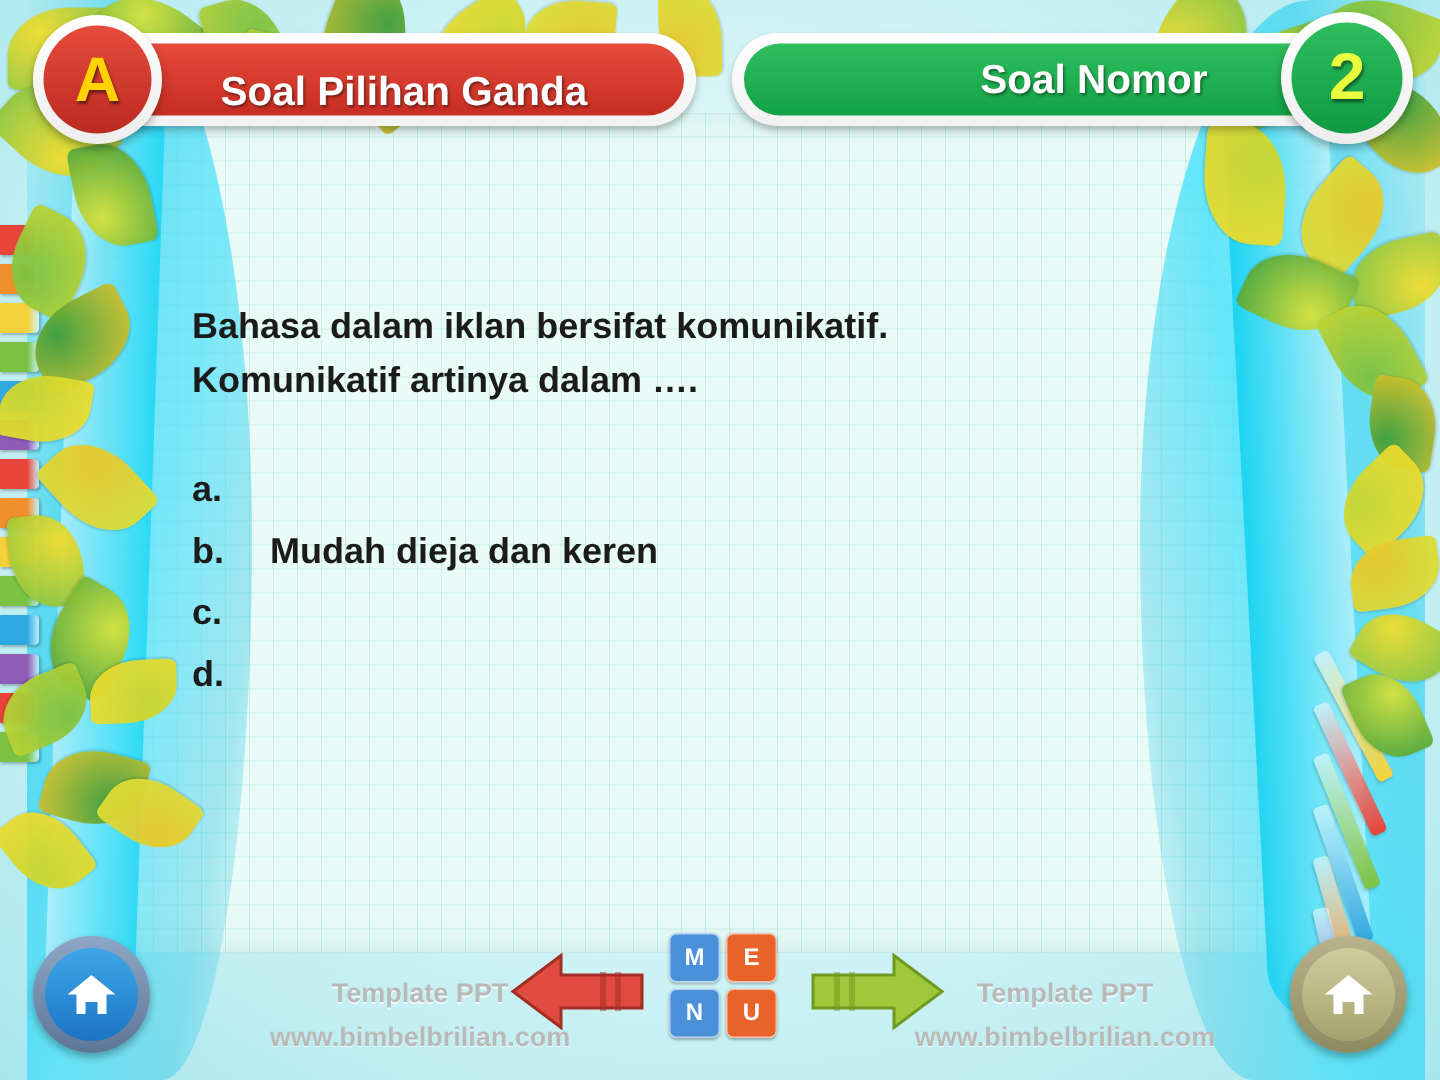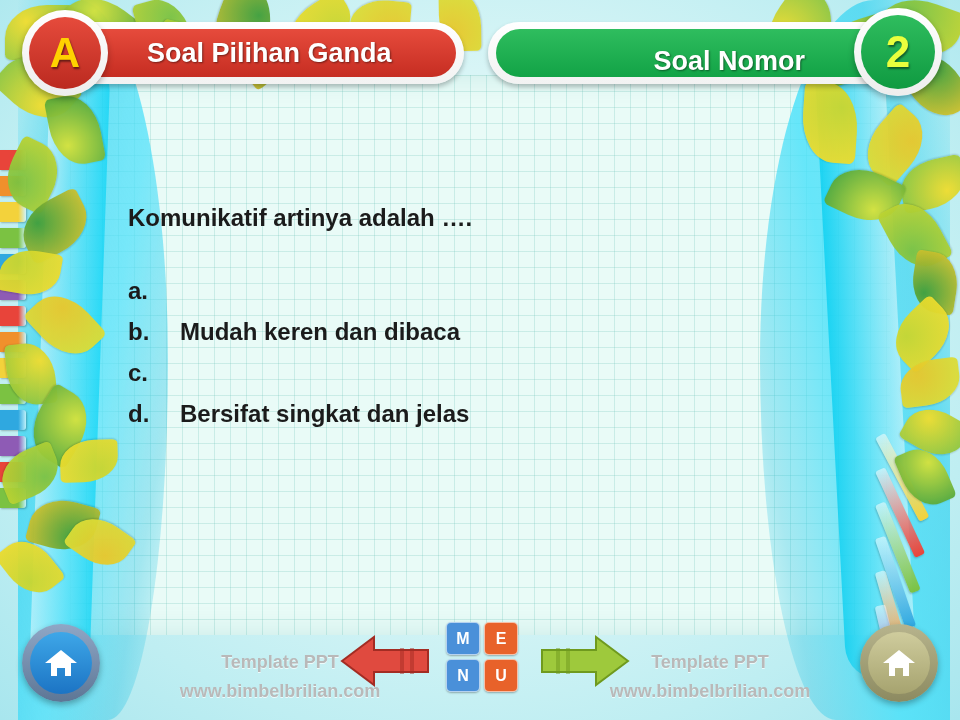--- a/index.html
+++ b/index.html
@@ -128,21 +128,21 @@
   }
   .badge-left-inner {
     position: absolute;
     left: 8px;
     top: 7px;
     right: 8px;
     bottom: 7px;
     background: linear-gradient(#e64b3c, #c62d22);
     border-radius: 26px;
     display: flex;
-    align-items: center;
+    align-items: flex-end;
   }
   .badge-left-text {
     color: #ffffff;
     font-size: 27px;
     font-weight: bold;
     margin-left: 115px;
     text-shadow: 1px 1px 2px rgba(0,0,0,0.45);
     white-space: nowrap;
   }
   .circle-a {
@@ -183,21 +183,21 @@
   }
   .badge-right-inner {
     position: absolute;
     left: 8px;
     top: 7px;
     right: 8px;
     bottom: 7px;
     background: linear-gradient(#2fbd5e, #12a346);
     border-radius: 26px;
     display: flex;
-    align-items: flex-end;
+    align-items: center;
     justify-content: flex-end;
   }
   .badge-right-text {
     color: #ffffff;
     font-size: 27px;
     font-weight: bold;
     margin-right: 125px;
     text-shadow: 1px 1px 2px rgba(0,0,0,0.45);
     white-space: nowrap;
   }
@@ -412,35 +412,35 @@
   <div class="badge-right">
     <div class="badge-right-inner">
       <span class="badge-right-text">Soal Nomor</span>
     </div>
   </div>
   <div class="circle-num">
     <div class="circle-num-inner">2</div>
   </div>
 
   <div class="content">
-    <div class="q-line">Komunikatif artinya adalah ….</div>
+    <div class="q-line">Bahasa dalam iklan bersifat komunikatif.</div>
+    <div class="q-line">Komunikatif artinya dalam ….</div>
     <div class="options">
       <div class="option">
         <span class="opt-key">a.</span>
       </div>
       <div class="option">
         <span class="opt-key">b.</span>
-        <span>Mudah keren dan dibaca</span>
+        <span>Mudah dieja dan keren</span>
       </div>
       <div class="option">
         <span class="opt-key">c.</span>
       </div>
       <div class="option">
         <span class="opt-key">d.</span>
-        <span>Bersifat singkat dan jelas</span>
       </div>
     </div>
   </div>
 
   <div class="home-btn home-left">
     <div class="home-inner">
       <svg width="34" height="32" viewBox="0 0 34 32" aria-hidden="true">
         <polygon points="17,3 33,16 27,16 27,29 21,29 21,21 13,21 13,29 7,29 7,16 1,16" fill="#ffffff"></polygon>
       </svg>
     </div>

